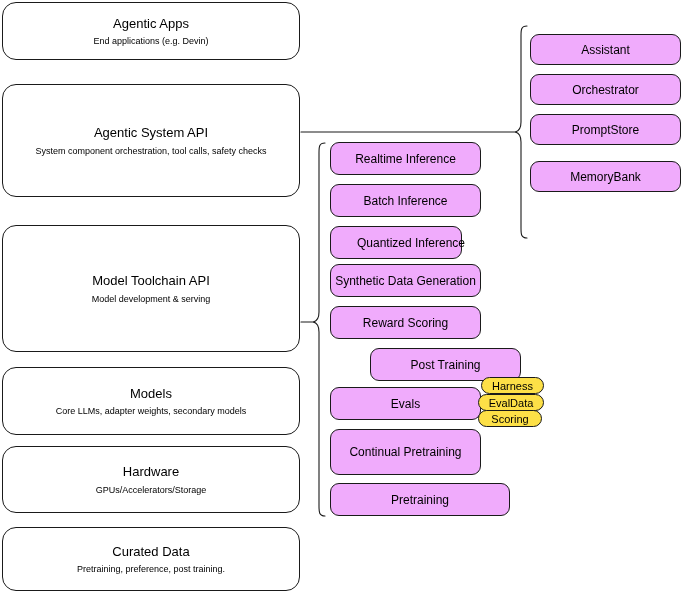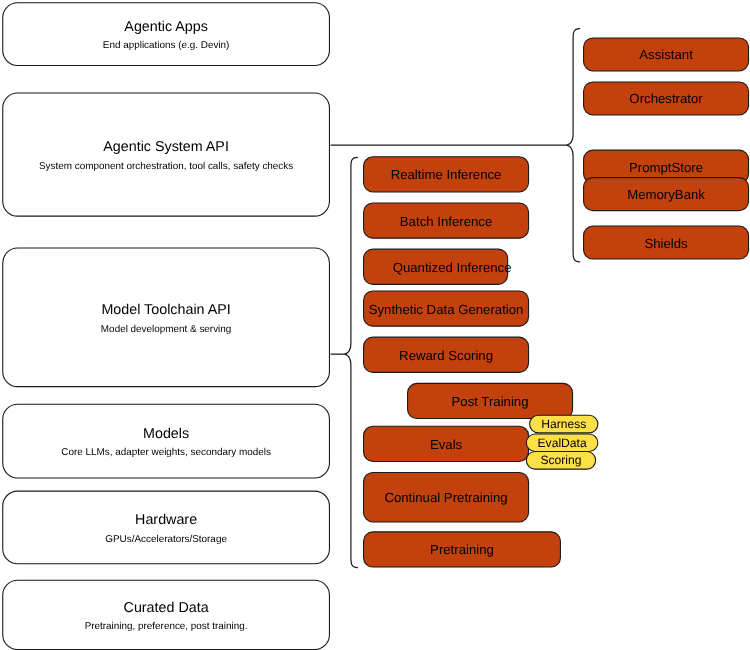--- a/index.html
+++ b/index.html
@@ -46,21 +46,21 @@
     margin-top: 3px;
     white-space: nowrap;
   }
 
   
   .cap-box {
     position: absolute;
     box-sizing: border-box;
     border: 1px solid #1a1a1a;
     border-radius: 9px;
-    background: #c2410c;
+    background: #f0abfc;
     display: flex;
     align-items: center;
     justify-content: center;
     text-align: center;
     font-size: 12px;
     color: #000000;
     white-space: nowrap;
   }
 
   
@@ -177,19 +177,18 @@
   <div class="mini-pill" style="left:470px; top:377px; width:63px; height:17px;">Harness</div>
 
   <div class="mini-pill" style="left:467px; top:394px; width:66px; height:17px;">EvalData</div>
 
   <div class="mini-pill" style="left:467px; top:410px; width:64px; height:17px;">Scoring</div>
 
   <div class="cap-box" style="left:530px; top:34px; width:151px; height:31px;">Assistant</div>
 
   <div class="cap-box" style="left:530px; top:74px; width:151px; height:31px;">Orchestrator</div>
 
-  <div class="cap-box" style="left:530px; top:136px; width:151px; height:31px;">PromptStore</div>
+  <div class="cap-box" style="left:530px; top:114px; width:151px; height:31px;">PromptStore</div>
 
   <div class="cap-box" style="left:530px; top:161px; width:151px; height:31px;">MemoryBank</div>
 
-  <div class="cap-box" style="left:530px; top:205px; width:151px; height:31px;">Shields</div>
 
 </div>
 
 </body></html>

